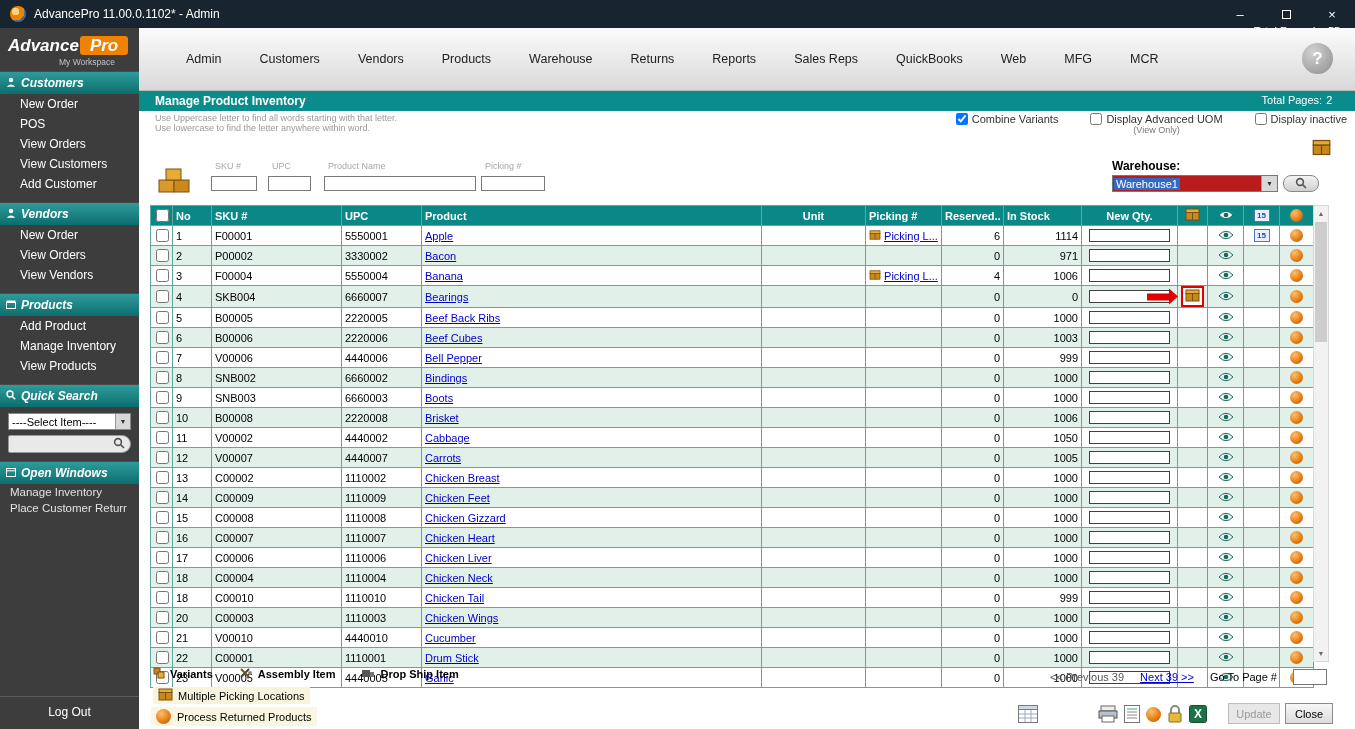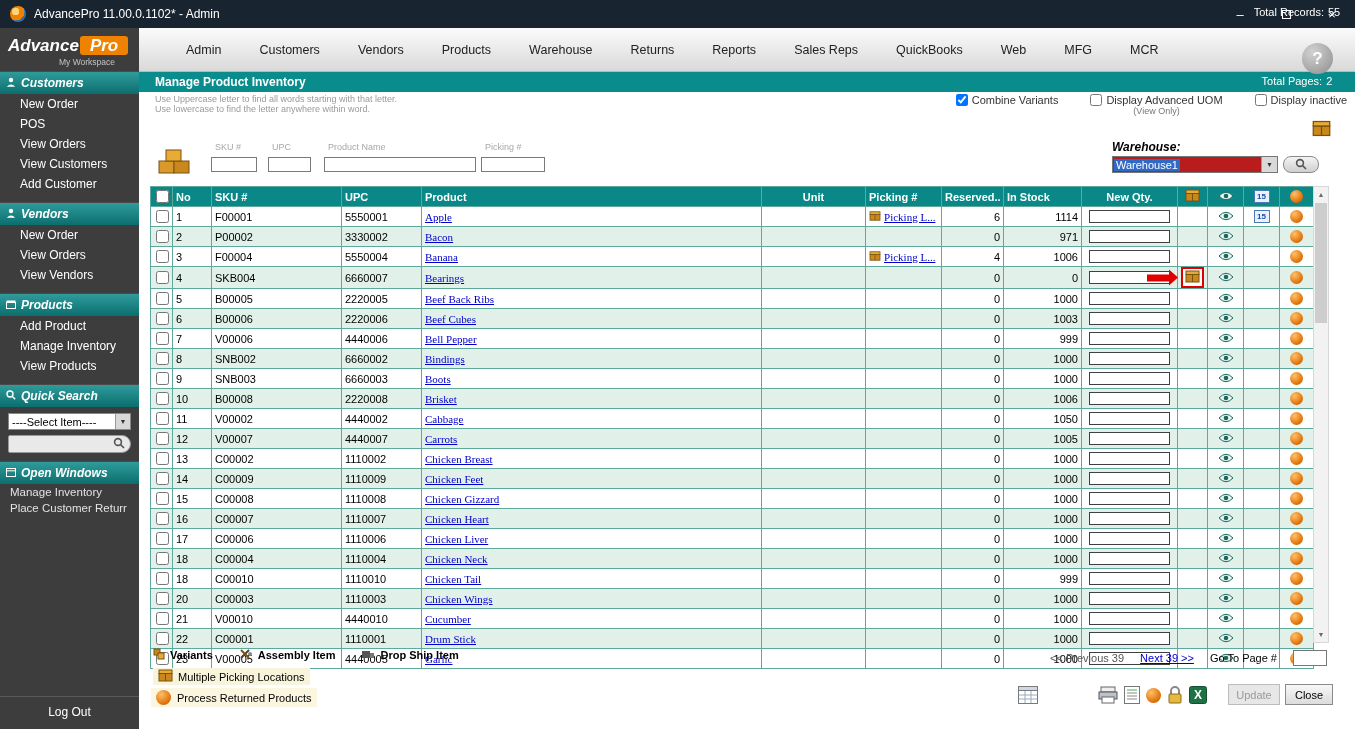--- a/index.html
+++ b/index.html
@@ -34,21 +34,21 @@
   .quick-input-wrap{margin:2px 8px 8px;width:123px;height:18px;background:#e9e9e9;border:1px solid #999;
     border-radius:2px 9px 9px 2px;display:flex;align-items:center;}
   .quick-input{flex:1;min-width:0;border:none;background:transparent;font-size:11px;padding:0 4px;outline:none;}
   .quick-go{width:22px;display:flex;align-items:center;justify-content:center;cursor:pointer;}
   .openwin-item{font-size:11.5px;color:#e2e2e2;padding:2px 6px 2px 10px;cursor:pointer;white-space:nowrap;}
   .logout{margin-top:auto;border-top:1px solid #5a5a5a;text-align:center;padding:8px 0 10px;font-size:12px;cursor:pointer;}
 
   
   .main{flex:1;display:flex;flex-direction:column;min-width:0;background:#fff;}
 
-  .nav{height:44px;background:linear-gradient(#fbfbfb,#d9d9d9);border-bottom:1px solid #b9b9b9;
+  .nav{height:63px;background:linear-gradient(#fbfbfb,#d9d9d9);border-bottom:1px solid #b9b9b9;
     display:flex;align-items:center;padding-left:28px;position:relative;}
   .nav-item{padding:0 19px;font-size:12.5px;color:#222;cursor:pointer;white-space:nowrap;}
   .help-btn{position:absolute;right:22px;top:15px;width:31px;height:31px;border-radius:50%;
     background:radial-gradient(circle at 35% 30%, #d2d2d2, #8d8d8d);color:#fff;font-weight:bold;font-size:17px;
     display:flex;align-items:center;justify-content:center;cursor:pointer;}
 
   .page-header{height:20px;background:#0a8c8c;color:#fff;display:flex;align-items:center;font-size:11px;padding-left:16px;}
   .ph-title{font-weight:bold;font-size:12px;}
   .ph-right{margin-left:auto;display:flex;align-items:center;gap:22px;padding-right:14px;flex-direction:column;}
   .ph-pair{display:flex;align-items:center;gap:4px;white-space:nowrap;}
@@ -69,38 +69,38 @@
   .boxes-icon{position:absolute;left:18px;top:56px;}
   .field{position:absolute;}
   .field label{font-size:9px;color:#a8a8a8;display:block;margin-bottom:2px;padding-left:4px;}
   .field input{width:100%;height:15px;border:1px solid #7a7a7a;font-size:11px;padding:0 2px;}
   .f-sku{left:72px;top:50px;width:46px;}
   .f-upc{left:129px;top:50px;width:43px;}
   .f-product{left:185px;top:50px;width:152px;}
   .f-picking{left:342px;top:50px;width:64px;}
 
   .warehouse{position:absolute;left:973px;top:48px;}
-  .wh-label{font-size:12px;font-weight:bold;color:#000;font-style:italic;}
+  .wh-label{font-size:12px;font-weight:bold;color:#000;}
   .wh-row{display:flex;align-items:center;gap:5px;margin-top:2px;}
   .wh-select{width:166px;height:17px;border:1px solid #777;background:#b91c1c;display:flex;align-items:center;
     font-size:11px;cursor:pointer;}
   .wh-value{background:#316ac5;color:#fff;padding:0 2px;margin-left:1px;}
   .wh-arrow{margin-left:auto;width:16px;height:15px;background:#d9d9d9;border-left:1px solid #999;font-size:7px;
     color:#333;display:flex;align-items:center;justify-content:center;}
   .wh-go{width:36px;height:17px;border-radius:8px;border:1px solid #8a8a8a;background:linear-gradient(#f4f4f4,#cfcfcf);
     display:flex;align-items:center;justify-content:center;cursor:pointer;}
 
   
   .inv-table{position:absolute;left:11px;top:94px;border-collapse:collapse;table-layout:fixed;width:1163px;font-size:11px;}
   .inv-table th,.inv-table td{border:1px solid #5fa89c;height:18px;padding:0 3px;overflow:hidden;white-space:nowrap;}
   .inv-table th{background:#0a8888;color:#fff;font-weight:bold;text-align:left;}
   .inv-table th.cen, .inv-table td.cen{text-align:center;padding:0 1px;}
   .inv-table tr.even td{background:#e2f0ea;}
   .inv-table td.num{text-align:right;}
-  .inv-table a{color:#0000cc;cursor:pointer;text-decoration:underline;font-family:Liberation Serif, serif;}
+  .inv-table a{color:#0000cc;cursor:pointer;text-decoration:underline;}
   .qty-input{display:block;width:92%;height:13px;border:1px solid #404040;font-size:10px;padding:0 2px;margin:0 auto;}
   .ret-icon{display:inline-block;width:13px;height:13px;border-radius:50%;vertical-align:middle;
     background:radial-gradient(circle at 35% 30%, #ffc06a, #e0740c 65%, #a34f05);}
   .ret-icon.big{width:15px;height:15px;}
   .uom-icon{display:inline-block;width:16px;height:13px;border:1px solid #4a7ab5;background:#eaf1fb;color:#1a50b0;
     font-size:8px;font-weight:bold;line-height:11px;text-align:center;vertical-align:middle;}
   .inv-table td.ovis{overflow:visible;}
   .box-wrap{position:relative;display:inline-flex;align-items:center;justify-content:center;z-index:5;}
   .red-highlight{border:2px solid #e10000;padding:1px 2px;display:inline-flex;align-items:center;background:#fff;}
   .red-arrow{position:absolute;left:-34px;top:50%;transform:translateY(-50%);width:22px;height:7px;background:#e10000;}

